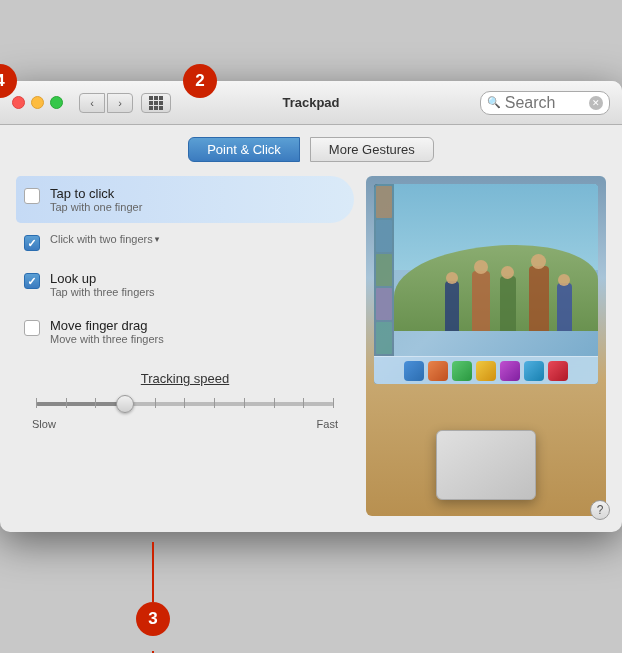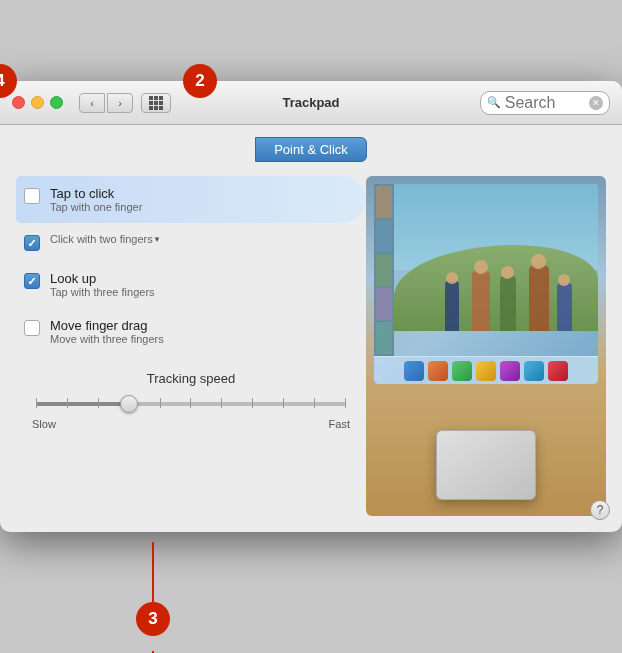--- a/index.html
+++ b/index.html
@@ -178,20 +178,21 @@
 
     .tab.active {
       background: linear-gradient(to bottom, #5b9fd4, #3b7bbf);
       color: white;
       border-color: #2d6aac;
     }
 
     
     .main-content {
       display: flex;
+      gap: 12px;
     }
 
     
     .left-panel {
       flex: 1;
     }
 
     .option-item {
       display: flex;
       align-items: flex-start;
@@ -259,20 +260,21 @@
     .tracking-section {
       margin-top: 16px;
       padding: 0 8px;
     }
 
     .tracking-title {
       text-align: center;
       font-size: 13px;
       color: #333;
       margin-bottom: 8px;
+      text-decoration: underline;
     }
 
     .slider-container {
       position: relative;
       margin: 0 8px;
     }
 
     .slider-thumb {
       position: absolute;
       width: 18px;
@@ -500,20 +502,21 @@
         <div class="search-clear">
           <span>✕</span>
         </div>
       </div>
     </div>
 
     <div class="content">
 
       <div class="tab-bar">
         <div class="tab active">Point &amp; Click</div>
+        <div class="tab">More Gestures</div>
       </div>
 
       <div class="main-content">
 
         <div class="left-panel">
 
           <div class="option-item highlighted">
             <div class="checkbox"></div>
             <div class="option-text">
               <span class="option-label">Tap to click</span>

